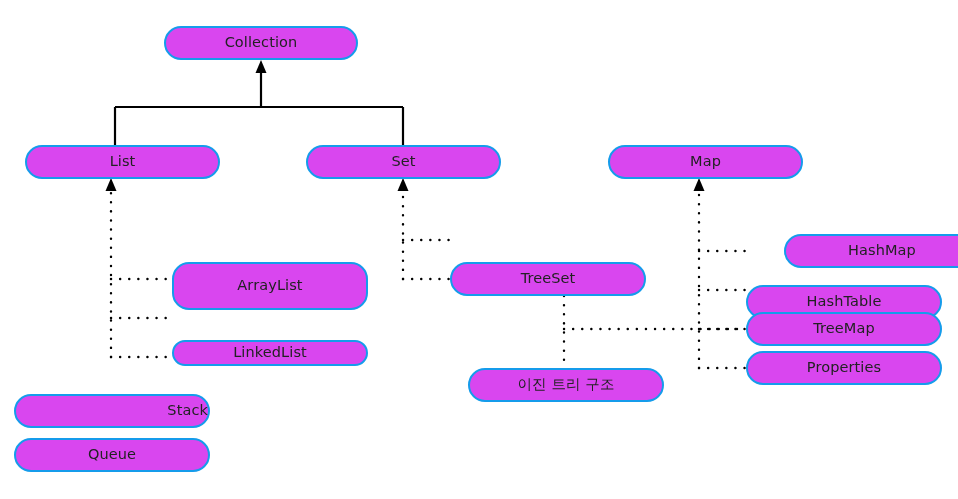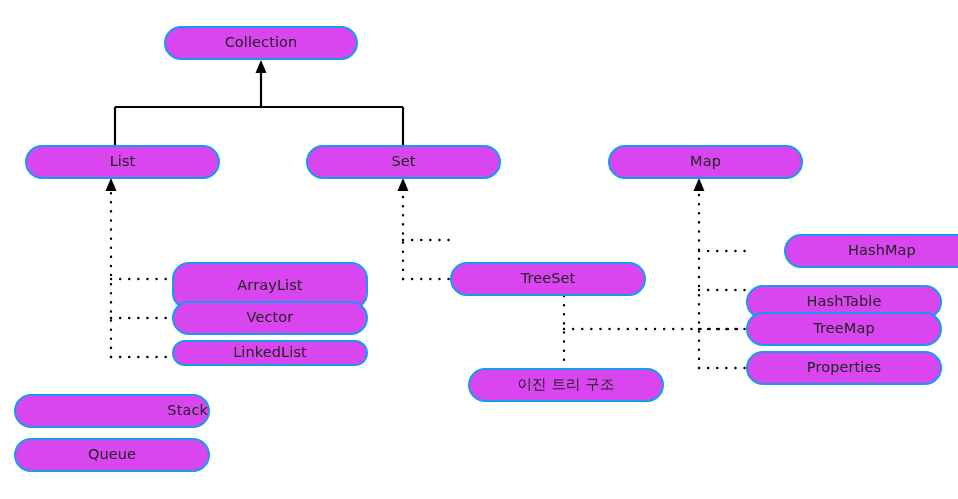--- a/index.html
+++ b/index.html
@@ -126,23 +126,20 @@
   </div>
 
   <div class="node" style="left:608px;top:145px;width:195px;height:34px;">
     <span class="node-label">Map</span>
   </div>
 
   <div class="node" style="left:172px;top:262px;width:196px;height:48px;">
     <span class="node-label">ArrayList</span>
   </div>
 
-  <div class="node" style="left:172px;top:301px;width:196px;height:34px;">
-    <span class="node-label">Vector</span>
-  </div>
 
   <div class="node" style="left:172px;top:340px;width:196px;height:26px;">
     <span class="node-label">LinkedList</span>
   </div>
 
 
   <div class="node" style="left:450px;top:262px;width:196px;height:34px;">
     <span class="node-label">TreeSet</span>
   </div>
 

